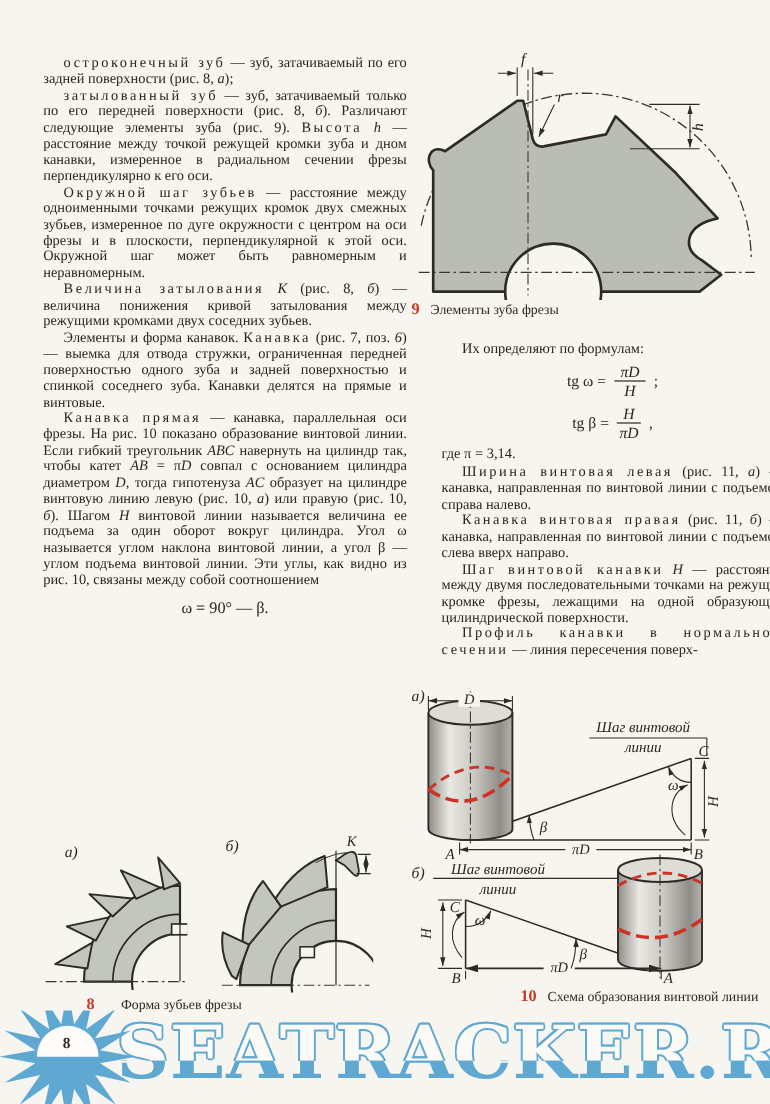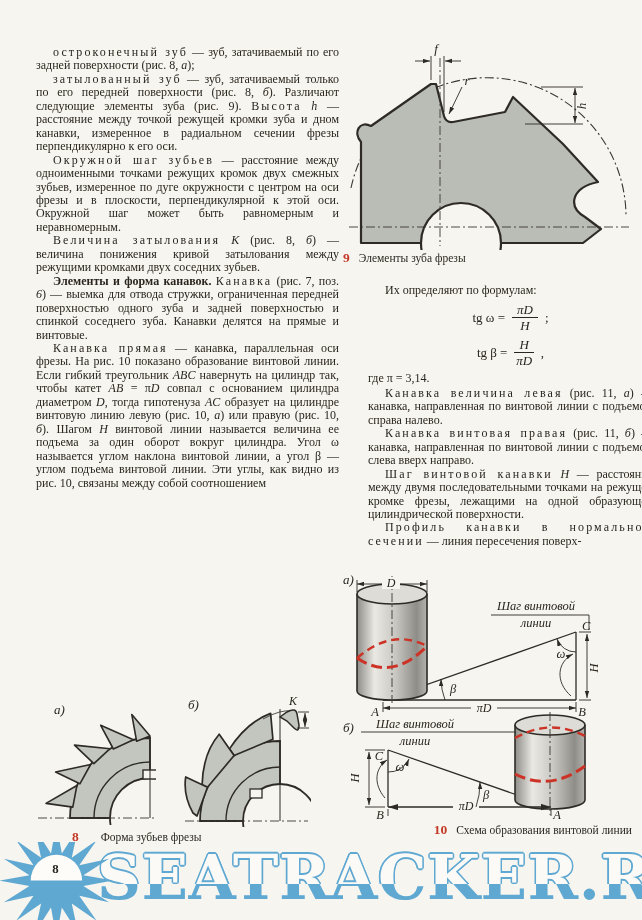--- a/index.html
+++ b/index.html
@@ -1,21 +1,21 @@
 <!DOCTYPE html>
 <html><head>
 <meta charset="utf-8">
 <style>
   html,body{margin:0;padding:0;background:#888;}
   .page{position:relative;width:642px;height:920px;background:#f7f5ef;overflow:hidden;
         font-family:"Liberation Serif","DejaVu Serif",serif;color:#2a261f;padding-left:17px;}
   .col{position:absolute;font-size:12px;line-height:13.45px;text-align:justify;}
   .para{margin:0;text-align:justify;text-indent:17px;}
   .sp{letter-spacing:2.1px;}
-  .b{font-weight:700;}
+  .b{font-weight:400;}
   .i{font-style:italic;}
   .intro{margin:0;text-indent:17px;}
   .frow{display:flex;align-items:center;justify-content:center;gap:7px;margin:6px 0 5px;font-size:13px;}
   .fr{display:inline-flex;flex-direction:column;align-items:center;line-height:13px;}
   .fr .n{border-bottom:1px solid #2a261f;padding:0 5px 1px;}
   .fr .d{padding-top:1px;}
   .where{margin:2px 0 1px;}
   .relation{text-align:center;margin-top:10px;font-size:13.5px;}
   .caption{position:absolute;font-size:11.5px;color:#2c2822;white-space:nowrap;}
   .cap-num{color:#c43a28;font-weight:700;font-size:13.5px;margin-right:9px;}
@@ -37,20 +37,21 @@
 
   <div class="col" style="left:36px;top:46px;width:303px;">
     <div>
         <p class="para"><span class="sp">остроконечный зуб</span><span> — зуб, затачиваемый по его задней поверхности (рис. 8, </span><span class="i">а</span><span>);</span></p>
         <p class="para"><span class="sp">затылованный зуб</span><span> — зуб, затачиваемый только по его передней поверхности (рис. 8, </span><span class="i">б</span><span>). Различают следующие элементы зуба (рис. 9). </span><span class="sp">Высота</span><span> </span><span class="i">h</span><span> — расстояние между точкой режущей кромки зуба и дном канавки, измеренное в радиальном сечении фрезы перпендикулярно к его оси.</span></p>
         <p class="para"><span class="sp">Окружной шаг зубьев</span><span> — расстояние между одноименными точками режущих кромок двух смежных зубьев, измеренное по дуге окружности с центром на оси фрезы и в плоскости, перпендикулярной к этой оси. Окружной шаг может быть равномерным и неравномерным.</span></p>
         <p class="para"><span class="sp">Величина затылования</span><span> </span><span class="i">K</span><span> (рис. 8, </span><span class="i">б</span><span>) — величина понижения кривой затылования между режущими кромками двух соседних зубьев.</span></p>
         <p class="para"><span class="b">Элементы и форма канавок.</span><span> </span><span class="sp">Канавка</span><span> (рис. 7, поз. </span><span class="i">6</span><span>) — выемка для отвода стружки, ограниченная передней поверхностью одного зуба и задней поверхностью и спинкой соседнего зуба. Канавки делятся на прямые и винтовые.</span></p>
         <p class="para"><span class="sp">Канавка прямая</span><span> — канавка, параллельная оси фрезы. На рис. 10 показано образование винтовой линии. Если гибкий треугольник </span><span class="i">ABC</span><span> навернуть на цилиндр так, чтобы катет </span><span class="i">AB</span><span> = π</span><span class="i">D</span><span> совпал с основанием цилиндра диаметром </span><span class="i">D</span><span>, тогда гипотенуза </span><span class="i">AC</span><span> образует на цилиндре винтовую линию левую (рис. 10, </span><span class="i">а</span><span>) или правую (рис. 10, </span><span class="i">б</span><span>). Шагом </span><span class="i">H</span><span> винтовой линии называется величина ее подъема за один оборот вокруг цилиндра. Угол ω называется углом наклона винтовой линии, а угол β — углом подъема винтовой линии. Эти углы, как видно из рис. 10, связаны между собой соотношением</span></p>
       </div>
+    <div class="relation">ω = 90° — β.</div>
   </div>
 
   <svg class="figure" style="left:343px;top:40px;" width="292" height="210" viewBox="0 0 292 210">
     <defs>
       <marker id="a9" markerWidth="9" markerHeight="7" refX="8" refY="2.5" orient="auto-start-reverse">
         <path d="M0,0 L8,2.5 L0,5 Z" fill="#2e2b26"></path>
       </marker>
     </defs>
 
     <path d="M8,148 A139,139 0 0 1 283,176" fill="none" stroke="#3a3731" stroke-width="1.1" stroke-dasharray="9 3 2 3"></path>
@@ -91,21 +92,21 @@
     <div class="frow">
       <span>tg β =</span>
       <span class="fr">
         <span class="n i">H</span>
         <span class="d i">πD</span>
       </span>
       <span>,</span>
     </div>
     <p class="where">где π = 3,14.</p>
     <div>
-        <p class="para"><span class="sp">Канавка величина левая</span><span> (рис. 11, </span><span class="i">а</span><span>) — канавка, направленная по винтовой линии с подъемом справа налево.</span></p>
+        <p class="para"><span class="sp">Ширина винтовая левая</span><span> (рис. 11, </span><span class="i">а</span><span>) — канавка, направленная по винтовой линии с подъемом справа налево.</span></p>
         <p class="para"><span class="sp">Канавка винтовая правая</span><span> (рис. 11, </span><span class="i">б</span><span>) — канавка, направленная по винтовой линии с подъемом слева вверх направо.</span></p>
         <p class="para"><span class="sp">Шаг винтовой канавки</span><span> </span><span class="i">H</span><span> — расстояние между двумя последовательными точками на режущей кромке фрезы, лежащими на одной образующей цилиндрической поверхности.</span></p>
         <p class="para"><span class="sp">Профиль канавки в нормальном сечении</span><span> — линия пересечения поверх-</span></p>
       </div>
   </div>
 
   <svg class="figure" style="left:333px;top:570px;" width="302" height="250" viewBox="0 0 302 250">
     <defs>
       <marker id="a10" markerWidth="9" markerHeight="7" refX="8" refY="2.5" orient="auto-start-reverse">
         <path d="M0,0 L8,2.5 L0,5 Z" fill="#2e2b26"></path>

